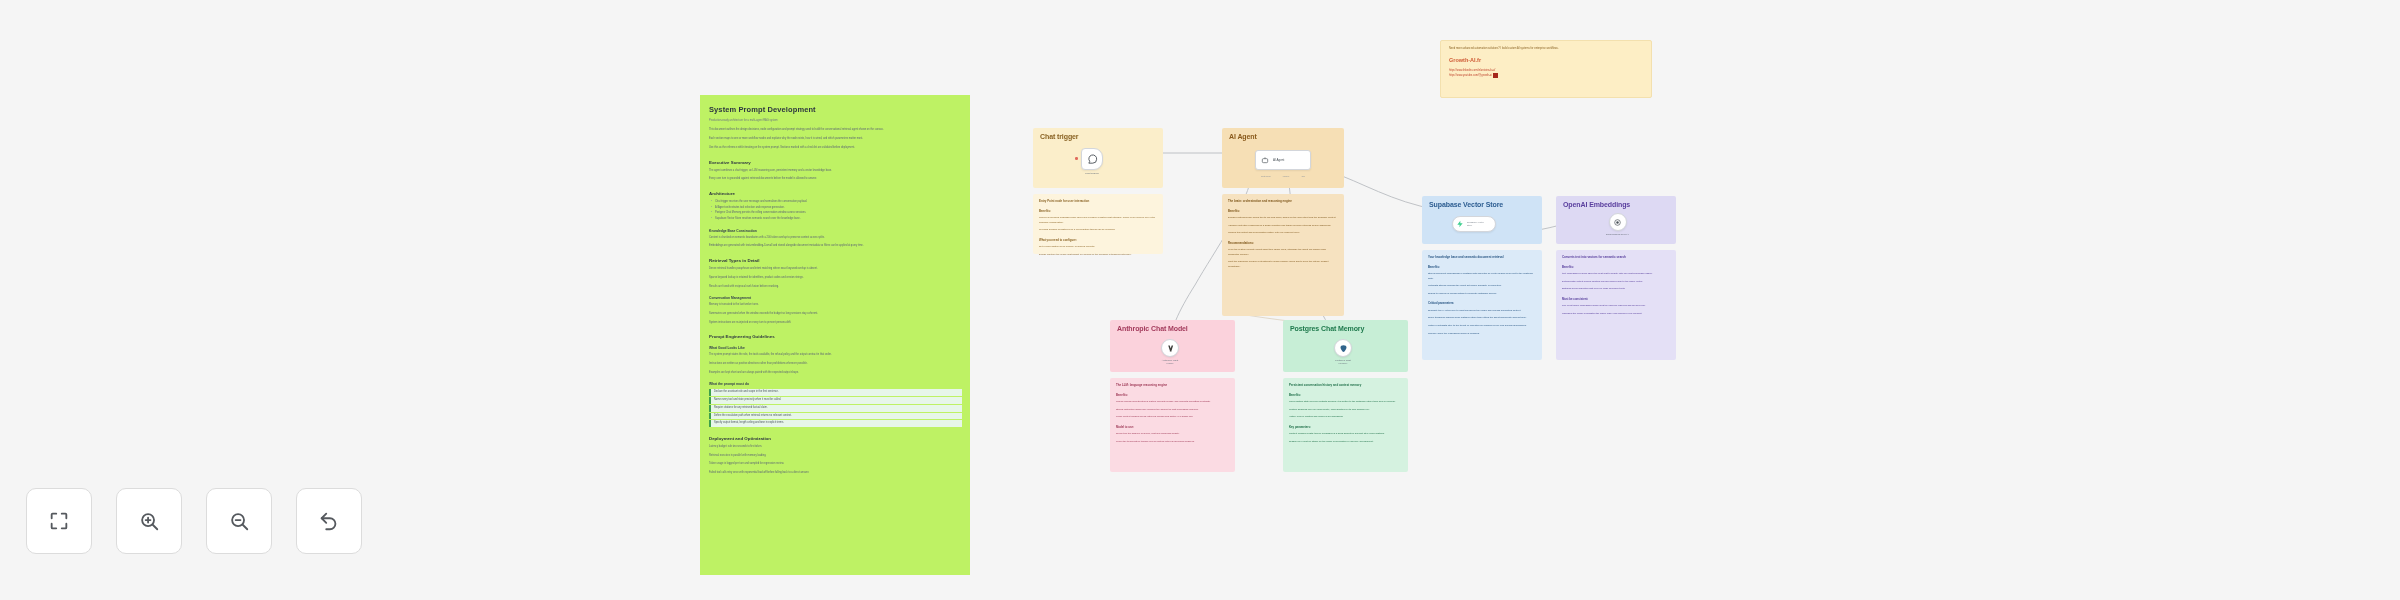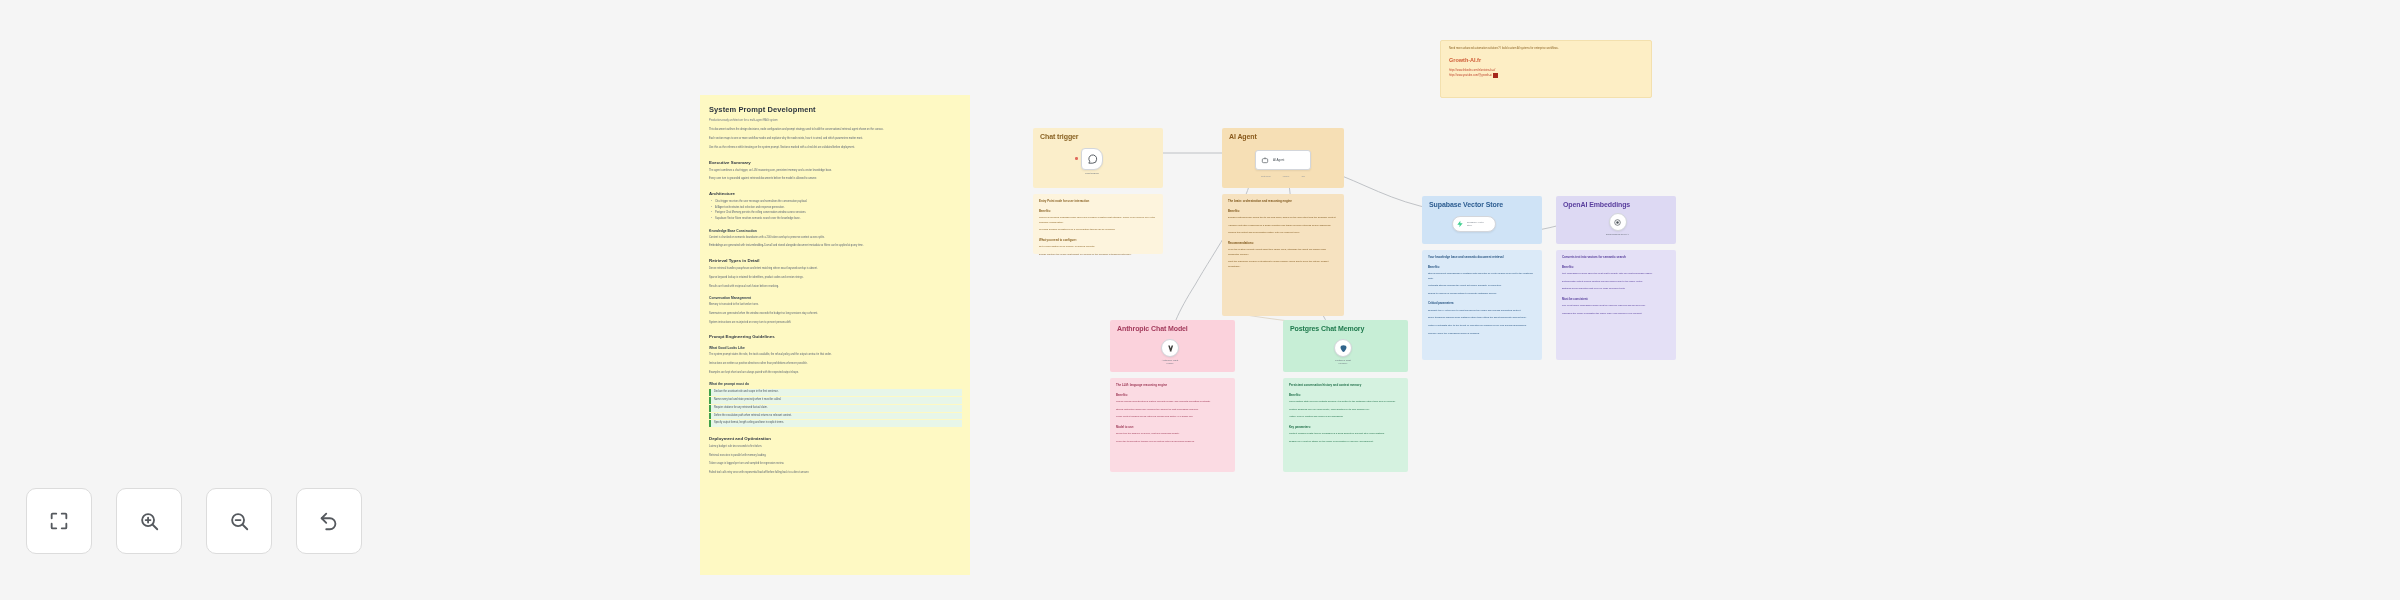--- a/index.html
+++ b/index.html
@@ -9,21 +9,21 @@
     font-family:"Liberation Sans",sans-serif;
     position:relative;
   }
   
   #canvas{position:absolute;inset:0;overflow:hidden;}
   #edges{position:absolute;left:0;top:0;width:2400px;height:600px;pointer-events:none;}
 
   
   .doc-pane{
     position:absolute;left:700px;top:95px;width:270px;height:480px;
-    background:#fef9c3;
+    background:#bef264;
     padding:0 6px;
     box-sizing:border-box;
     overflow:hidden;
   }
   .doc-title{
     font-size:7.5px;font-weight:700;color:#2d3540;letter-spacing:.1px;
     margin:10px 0 5px 3px;
   }
   .doc-sub{font-size:2.6px;color:#6d7682;margin:0 0 5px 3px;line-height:1.7;}
   .doc-h2{

